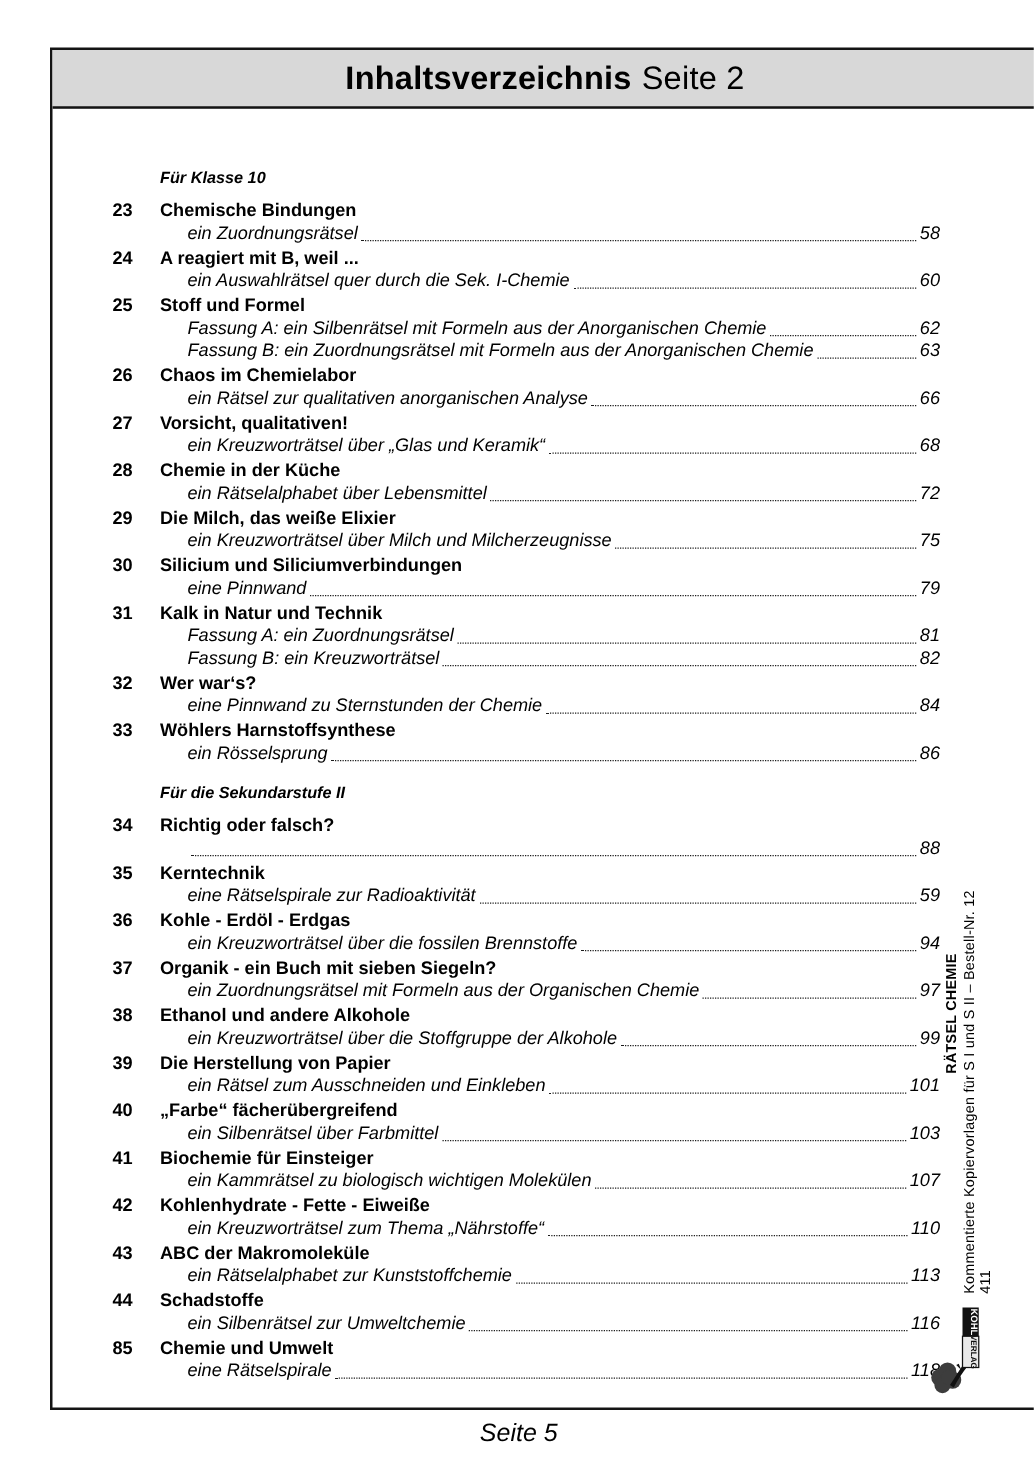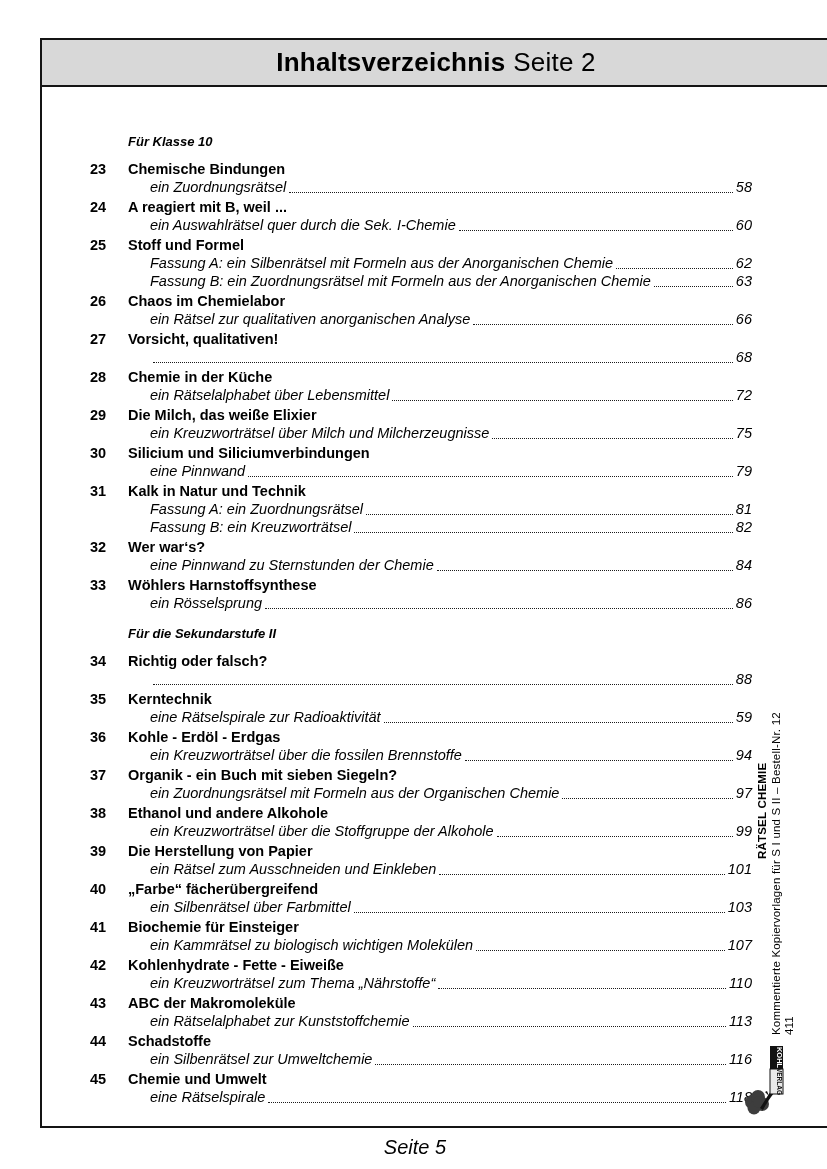--- a/index.html
+++ b/index.html
@@ -110,20 +110,21 @@
     <span class="leader"></span>
     <span class="page-num">66</span>
   </div>
         </div>
         <div class="toc-entry">
     <div class="entry-head">
       <span class="entry-num">27</span>
       <span class="entry-title">Vorsicht, qualitativen!</span>
     </div>
   <div class="entry-sub">
+    <span class="sub-text">ein Kreuzworträtsel über „Glas und Keramik“</span>
     <span class="leader"></span>
     <span class="page-num">68</span>
   </div>
         </div>
         <div class="toc-entry">
     <div class="entry-head">
       <span class="entry-num">28</span>
       <span class="entry-title">Chemie in der Küche</span>
     </div>
   <div class="entry-sub">
@@ -310,21 +311,21 @@
       <span class="entry-title">Schadstoffe</span>
     </div>
   <div class="entry-sub">
     <span class="sub-text">ein Silbenrätsel zur Umweltchemie</span>
     <span class="leader"></span>
     <span class="page-num">116</span>
   </div>
         </div>
         <div class="toc-entry">
     <div class="entry-head">
-      <span class="entry-num">45</span>
+      <span class="entry-num">85</span>
       <span class="entry-title">Chemie und Umwelt</span>
     </div>
   <div class="entry-sub">
     <span class="sub-text">eine Rätselspirale</span>
     <span class="leader"></span>
     <span class="page-num">118</span>
   </div>
         </div>
       </div>
     </div>

